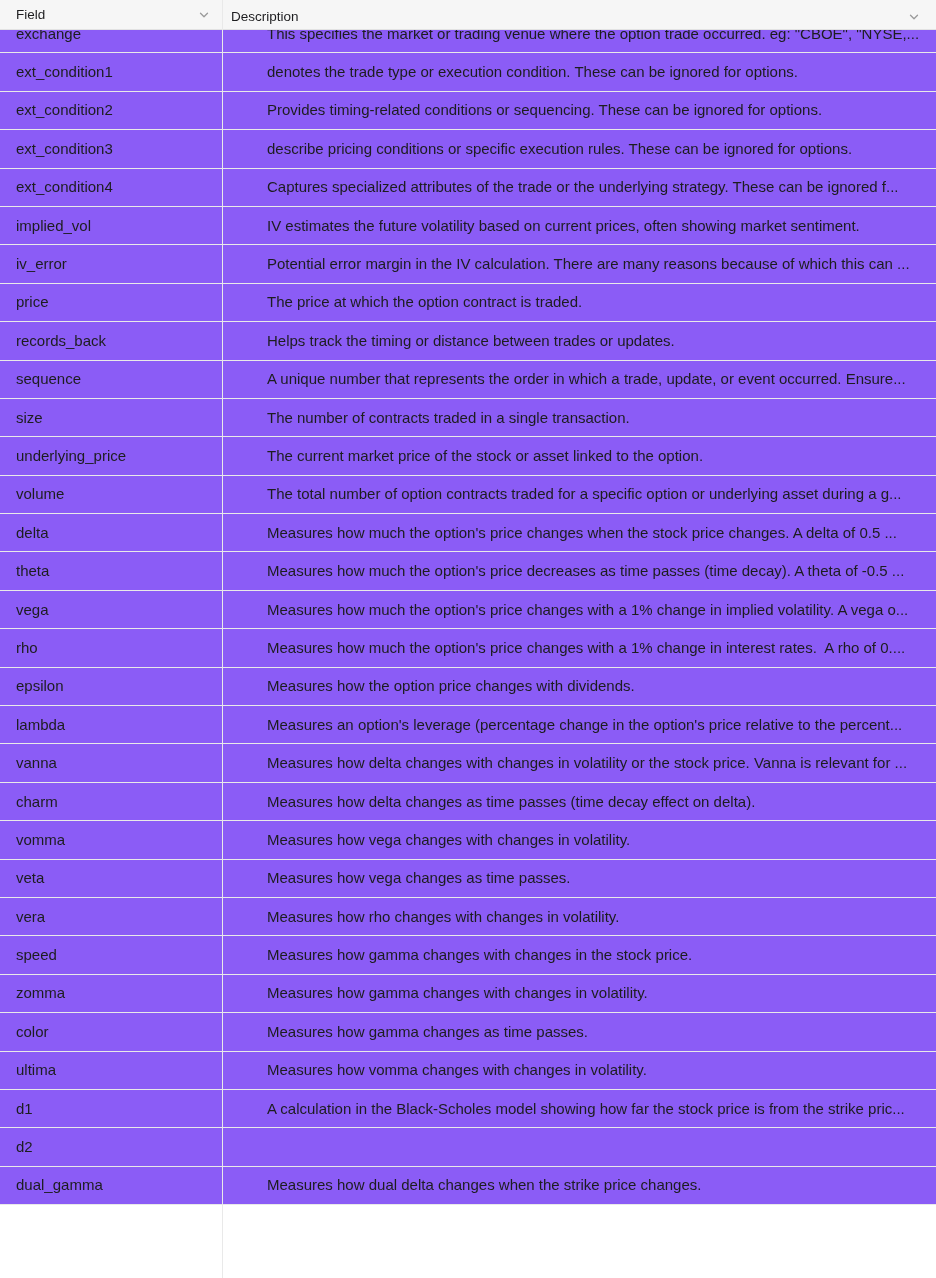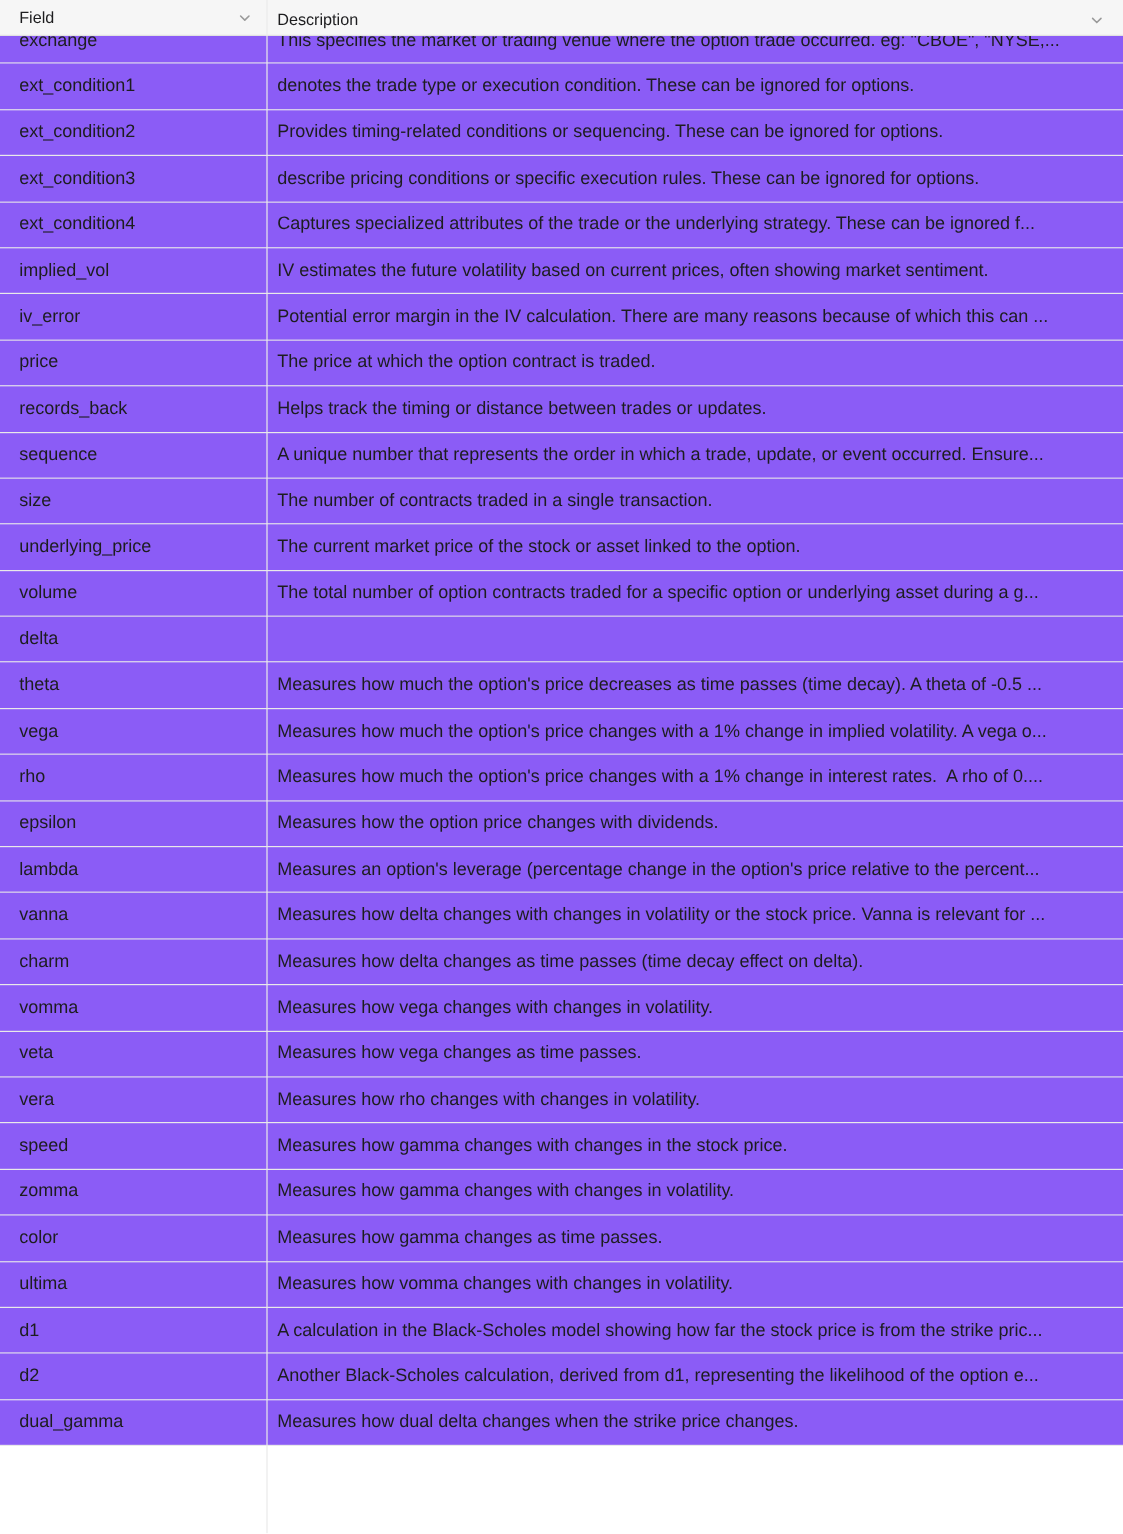--- a/index.html
+++ b/index.html
@@ -24,21 +24,21 @@
   .th-field{width:222px;padding:0 12px 0 16px;}
   .th-desc{flex:1;padding:4px 16px 0 9px;}
   .th-label{white-space:nowrap;overflow:hidden;}
   .chev{display:flex;align-items:center;flex:0 0 auto;margin-left:8px;}
 
   
   .tbody{position:absolute;top:15px;left:0;right:0;z-index:1;}
   .tr{display:flex;height:38.4px;border-bottom:1px solid var(--border);align-items:center;background:#8b5cf6;}
   .td{font-size:15px;line-height:1.2;overflow:hidden;}
   .td-field{width:222px;padding:0 10px 0 16px;white-space:nowrap;}
-  .td-desc{flex:1;padding:0 8px 0 9px;white-space:pre;}
+  .td-desc{flex:1;padding:0 8px 0 9px;white-space:pre;margin-left:36px;}
 </style>
 </head>
 <body>
 
 <div class="table">
 
   <div class="col-divider"></div>
 
   <div class="tbody">
   <div class="tr">
@@ -101,20 +101,21 @@
     <div class="td td-desc">The current market price of the stock or asset linked to the option.</div>
   </div>
 
   <div class="tr">
     <div class="td td-field">volume</div>
     <div class="td td-desc">The total number of option contracts traded for a specific option or underlying asset during a g...</div>
   </div>
 
   <div class="tr">
     <div class="td td-field">delta</div>
+    <div class="td td-desc">Measures how much the option's price changes when the stock price changes. A delta of 0.5 ...</div>
   </div>
 
   <div class="tr">
     <div class="td td-field">theta</div>
     <div class="td td-desc">Measures how much the option's price decreases as time passes (time decay). A theta of -0.5 ...</div>
   </div>
 
   <div class="tr">
     <div class="td td-field">vega</div>
     <div class="td td-desc">Measures how much the option's price changes with a 1% change in implied volatility. A vega o...</div>
@@ -181,21 +182,20 @@
     <div class="td td-desc">Measures how vomma changes with changes in volatility.</div>
   </div>
 
   <div class="tr">
     <div class="td td-field">d1</div>
     <div class="td td-desc">A calculation in the Black-Scholes model showing how far the stock price is from the strike pric...</div>
   </div>
 
   <div class="tr">
     <div class="td td-field">d2</div>
-    <div class="td td-desc">Another Black-Scholes calculation, derived from d1, representing the likelihood of the option e...</div>
   </div>
 
 
   <div class="tr">
     <div class="td td-field">dual_gamma</div>
     <div class="td td-desc">Measures how dual delta changes when the strike price changes.</div>
   </div>
 </div>
 
   <div class="thead">

